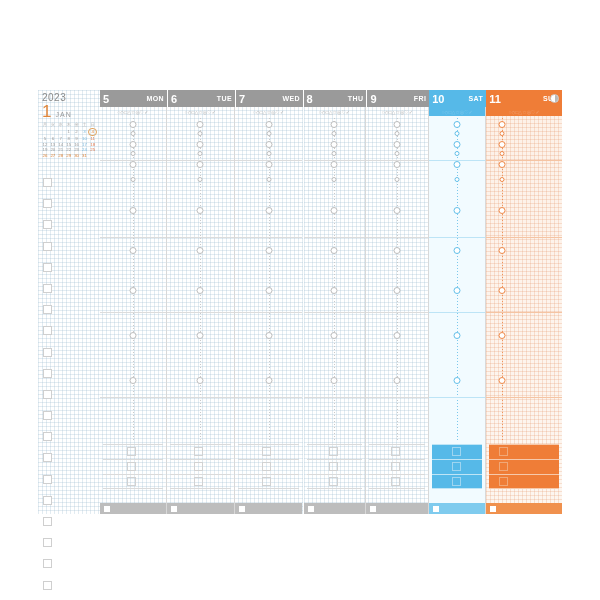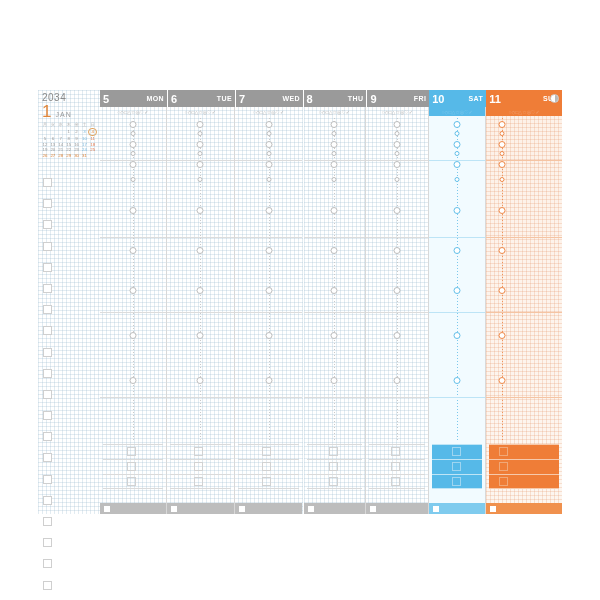--- a/index.html
+++ b/index.html
@@ -182,21 +182,21 @@
 </head>
 <body>
 
 <div class="page">
   <div class="spread">
 
     <div class="leaf leaf-left">
       <div class="gridbg"></div>
 
       <div class="minical">
-        <div class="mc-year">2034</div>
+        <div class="mc-year">2023</div>
         <div class="mc-month">
           <span class="num">1</span>
           <span class="name">JAN</span>
         </div>
         <table class="mc-grid">
           <tbody>
               <tr class="head">
             <td>月</td>
             <td>火</td>
             <td>水</td>

